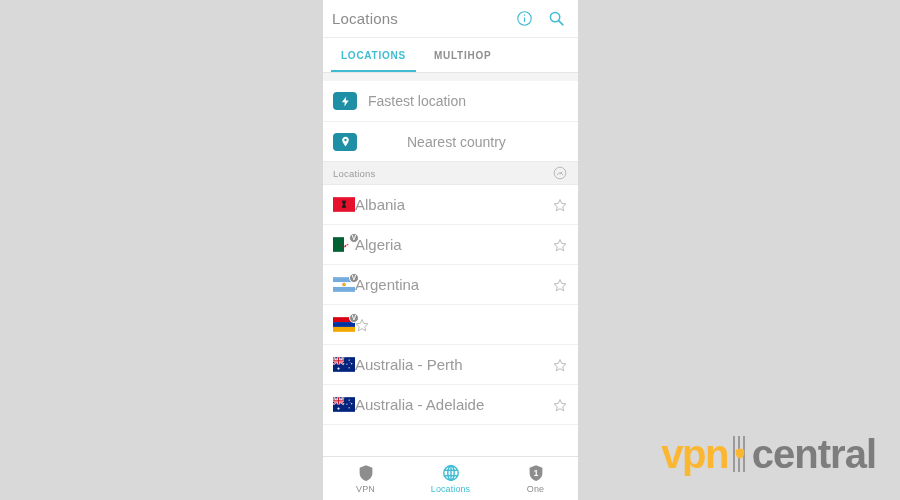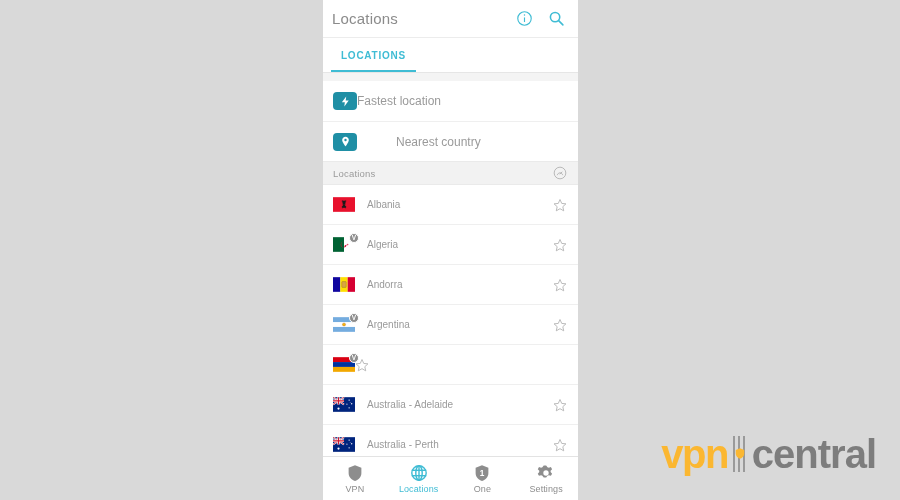--- a/index.html
+++ b/index.html
@@ -73,21 +73,21 @@
     padding: 0 10px;
   }
   .quick-row + .quick-row { border-top: 1px solid #efefef; gap: 39px; }
   .q-badge {
     width: 24px; height: 18px; border-radius: 4px;
     background: #1f8fa5;
     display: flex; align-items: center; justify-content: center;
     flex: 0 0 24px; color: #fff;
   }
   .q-badge svg { width: 11px; height: 11px; display: block; }
-  .q-label { font-size: 12px; color: #9a9a9a; }
+  .q-label { margin-left: 11px; font-size: 14px; color: #9a9a9a; }
 
   
   .sec-head {
     height: 24px; flex: 0 0 24px;
     background: #f2f2f2;
     display: flex; align-items: center;
     padding: 0 11px 0 10px;
     border-top: 1px solid #eaeaea;
     border-bottom: 1px solid #eaeaea;
   }
@@ -111,21 +111,21 @@
   }
   .flag svg { width: 100%; height: 100%; display: block; }
   .vbadge {
     position: absolute; right: -4px; top: -4px;
     width: 10px; height: 10px; border-radius: 50%;
     background: #8d8d8d; border: 1px solid #fff;
     color: #fff; font-size: 6.5px; font-weight: bold;
     display: flex; align-items: center; justify-content: center;
     line-height: 1;
   }
-  .cname { margin-left: 12px; font-size: 10px; color: #9a9a9a; flex: 1; }
+  .cname { margin-left: 0; font-size: 15px; color: #9a9a9a; flex: 1; }
   .star { width: 14px; height: 14px; color: #b6b6b6; flex: 0 0 14px; }
   .star svg { width: 100%; height: 100%; display: block; }
 
   
   .bottomnav {
     height: 44px; flex: 0 0 44px;
     background: #fff;
     border-top: 1px solid #e3e3e3;
     display: flex; align-items: center;
   }
@@ -183,20 +183,21 @@
           <svg viewBox="0 0 24 24" fill="none" stroke="currentColor" stroke-width="2.2">
             <circle cx="10" cy="10" r="6.6"></circle>
             <line x1="15" y1="15" x2="21" y2="21" stroke-linecap="round"></line>
           </svg>
         </span>
       </div>
     </div>
 
     <div class="tabbar">
       <div class="tab active">LOCATIONS</div>
+      <div class="tab">MULTIHOP</div>
     </div>
 
     <div class="body-scroll">
 
       <div class="gap-strip"></div>
 
       <div class="quick-row">
         <span class="q-badge">
           <svg viewBox="0 0 24 24" fill="currentColor">
               <polygon points="13.5,1 4,13.5 10.5,13.5 9.5,23 19,10 12.5,10"></polygon>
@@ -258,38 +259,20 @@
             <span class="vbadge">V</span>
           </span>
           <span class="cname">Algeria</span>
           <span class="star">
             <svg viewBox="0 0 24 24" fill="none" stroke="currentColor" stroke-width="1.6" stroke-linejoin="round">
               <polygon points="12,2.6 15,9.3 22.2,10 16.8,14.9 18.4,22 12,18.3 5.6,22 7.2,14.9 1.8,10 9,9.3"></polygon>
             </svg>
           </span>
         </div>
 
-        <div class="crow">
-          <span class="flagwrap">
-            <span class="flag">
-              <svg viewBox="0 0 30 20">
-                  <rect width="10" height="20" fill="#10069f"></rect>
-                  <rect x="10" width="10" height="20" fill="#fedf00"></rect>
-                  <rect x="20" width="10" height="20" fill="#d50032"></rect>
-                <rect x="12" y="6" width="6" height="8" rx="1" fill="#d9a441" stroke="#8a6a22" stroke-width=".5"></rect>
-              </svg>
-            </span>
-          </span>
-          <span class="cname">Andorra</span>
-          <span class="star">
-            <svg viewBox="0 0 24 24" fill="none" stroke="currentColor" stroke-width="1.6" stroke-linejoin="round">
-              <polygon points="12,2.6 15,9.3 22.2,10 16.8,14.9 18.4,22 12,18.3 5.6,22 7.2,14.9 1.8,10 9,9.3"></polygon>
-            </svg>
-          </span>
-        </div>
 
         <div class="crow">
           <span class="flagwrap">
             <span class="flag">
               <svg viewBox="0 0 30 20">
                   <rect width="30" height="20" fill="#74acdf"></rect>
                   <rect y="6.67" width="30" height="6.66" fill="#fff"></rect>
                 <circle cx="15" cy="10" r="2.2" fill="#f6b40e" stroke="#85340a" stroke-width=".3"></circle>
               </svg>
             </span>
@@ -334,21 +317,21 @@
                 </g>
                 <circle cx="7.5" cy="15.5" r="1.5" fill="#fff"></circle>
                 <circle cx="22" cy="4" r=".9" fill="#fff"></circle>
                 <circle cx="25.5" cy="9" r=".9" fill="#fff"></circle>
                 <circle cx="22" cy="14.5" r=".9" fill="#fff"></circle>
                 <circle cx="19" cy="9.5" r=".7" fill="#fff"></circle>
                 <circle cx="23.4" cy="7.2" r=".5" fill="#fff"></circle>
               </svg>
             </span>
           </span>
-          <span class="cname">Australia - Adelaide</span>
+          <span class="cname">Australia - Perth</span>
           <span class="star">
             <svg viewBox="0 0 24 24" fill="none" stroke="currentColor" stroke-width="1.6" stroke-linejoin="round">
               <polygon points="12,2.6 15,9.3 22.2,10 16.8,14.9 18.4,22 12,18.3 5.6,22 7.2,14.9 1.8,10 9,9.3"></polygon>
             </svg>
           </span>
         </div>
 
         <div class="crow">
           <span class="flagwrap">
             <span class="flag">
@@ -362,21 +345,21 @@
                 </g>
                 <circle cx="7.5" cy="15.5" r="1.5" fill="#fff"></circle>
                 <circle cx="22" cy="4" r=".9" fill="#fff"></circle>
                 <circle cx="25.5" cy="9" r=".9" fill="#fff"></circle>
                 <circle cx="22" cy="14.5" r=".9" fill="#fff"></circle>
                 <circle cx="19" cy="9.5" r=".7" fill="#fff"></circle>
                 <circle cx="23.4" cy="7.2" r=".5" fill="#fff"></circle>
               </svg>
             </span>
           </span>
-          <span class="cname">Australia - Perth</span>
+          <span class="cname">Australia - Adelaide</span>
           <span class="star">
             <svg viewBox="0 0 24 24" fill="none" stroke="currentColor" stroke-width="1.6" stroke-linejoin="round">
               <polygon points="12,2.6 15,9.3 22.2,10 16.8,14.9 18.4,22 12,18.3 5.6,22 7.2,14.9 1.8,10 9,9.3"></polygon>
             </svg>
           </span>
         </div>
 
       </div>
     </div>
 
@@ -407,29 +390,20 @@
       <div class="nav-item">
         <span class="nav-ico">
           <svg viewBox="0 0 24 24">
             <path d="M12 1.5 3.5 5v7c0 5.3 3.6 9.2 8.5 10.5 4.9-1.3 8.5-5.2 8.5-10.5V5L12 1.5z" fill="currentColor"></path>
             <text x="12" y="16" text-anchor="middle" font-family="Liberation Sans, sans-serif" font-size="11" font-weight="bold" fill="#ffffff">1</text>
           </svg>
         </span>
         <span class="nav-lbl">One</span>
       </div>
 
-      <div class="nav-item">
-        <span class="nav-ico">
-          <svg viewBox="0 0 24 24" fill="currentColor">
-            <path d="M12 0.8l2 2.5a9 9 0 0 1 1.9.8l3.1-.9 1.8 3.1-2.2 2.3a9 9 0 0 1 0 2.1l2.2 2.3-1.8 3.1-3.1-.9a9 9 0 0 1-1.9.8l-2 2.5h-3.6l-2-2.5a9 9 0 0 1-1.9-.8l-3.1.9L-.4 13l2.2-2.3a9 9 0 0 1 0-2.1L-.4 6.3l1.8-3.1 3.1.9a9 9 0 0 1 1.9-.8l2-2.5z" transform="translate(1.4 1.2) scale(.9)"></path>
-            <circle cx="12" cy="12" r="3.6" fill="#ffffff"></circle>
-          </svg>
-        </span>
-        <span class="nav-lbl">Settings</span>
-      </div>
 
     </div>
   </div>
 
   <div id="watermark">
     <span class="wm-vpn">vpn</span>
     <span class="wm-sep">
       <span class="bar b1"></span>
         <span class="bar b2"></span>
         <span class="bar b3"></span>

